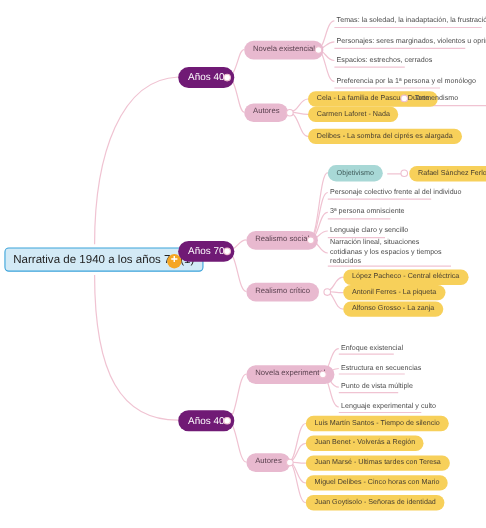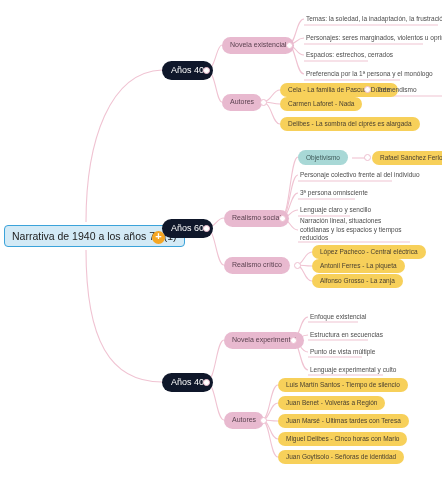--- a/index.html
+++ b/index.html
@@ -41,21 +41,21 @@
     border: 1.4px solid #3ba3da;
     border-radius: 4px;
     color: #222222;
     font-size: 10.5px;
     padding: 0 7px;
     height: 22px;
   }
 
   
   .node-decade {
-    background: #0f172a;
+    background: #701a75;
     border-radius: 11px;
     color: #ffffff;
     font-size: 9px;
     padding: 0 9px;
     height: 19px;
   }
 
   
   .node-pink {
     background: #e8b9cf;
@@ -229,21 +229,21 @@
   </div>
   <div class="handle" style="left:260px; top:99px;"></div>
 
   <div class="node node-yellow" style="left:280px; top:83px;">Cela - La familia de Pascual Duarte</div>
   <div class="node node-yellow" style="left:280px; top:97px;">Carmen Laforet - Nada</div>
   <div class="node node-yellow" style="left:280px; top:117px;">Delibes - La sombra del ciprés es alargada</div>
   <div class="handle" style="left:364px; top:86px;"></div>
   <div class="node node-plain" style="left:375px; top:83px;">Tremendismo</div>
 
   <div class="node node-decade" style="left:162px; top:219px;">
-    <span>Años 60</span>
+    <span>Años 70</span>
   </div>
   <div class="handle" style="left:203px; top:225px;"></div>
 
   <div class="node node-pink" style="left:224px; top:210px;">
     <span>Realismo social</span>
   </div>
   <div class="handle" style="left:279px; top:215px;"></div>
 
   <div class="node node-teal" style="left:298px; top:150px;">
     <span>Objetivismo</span>

